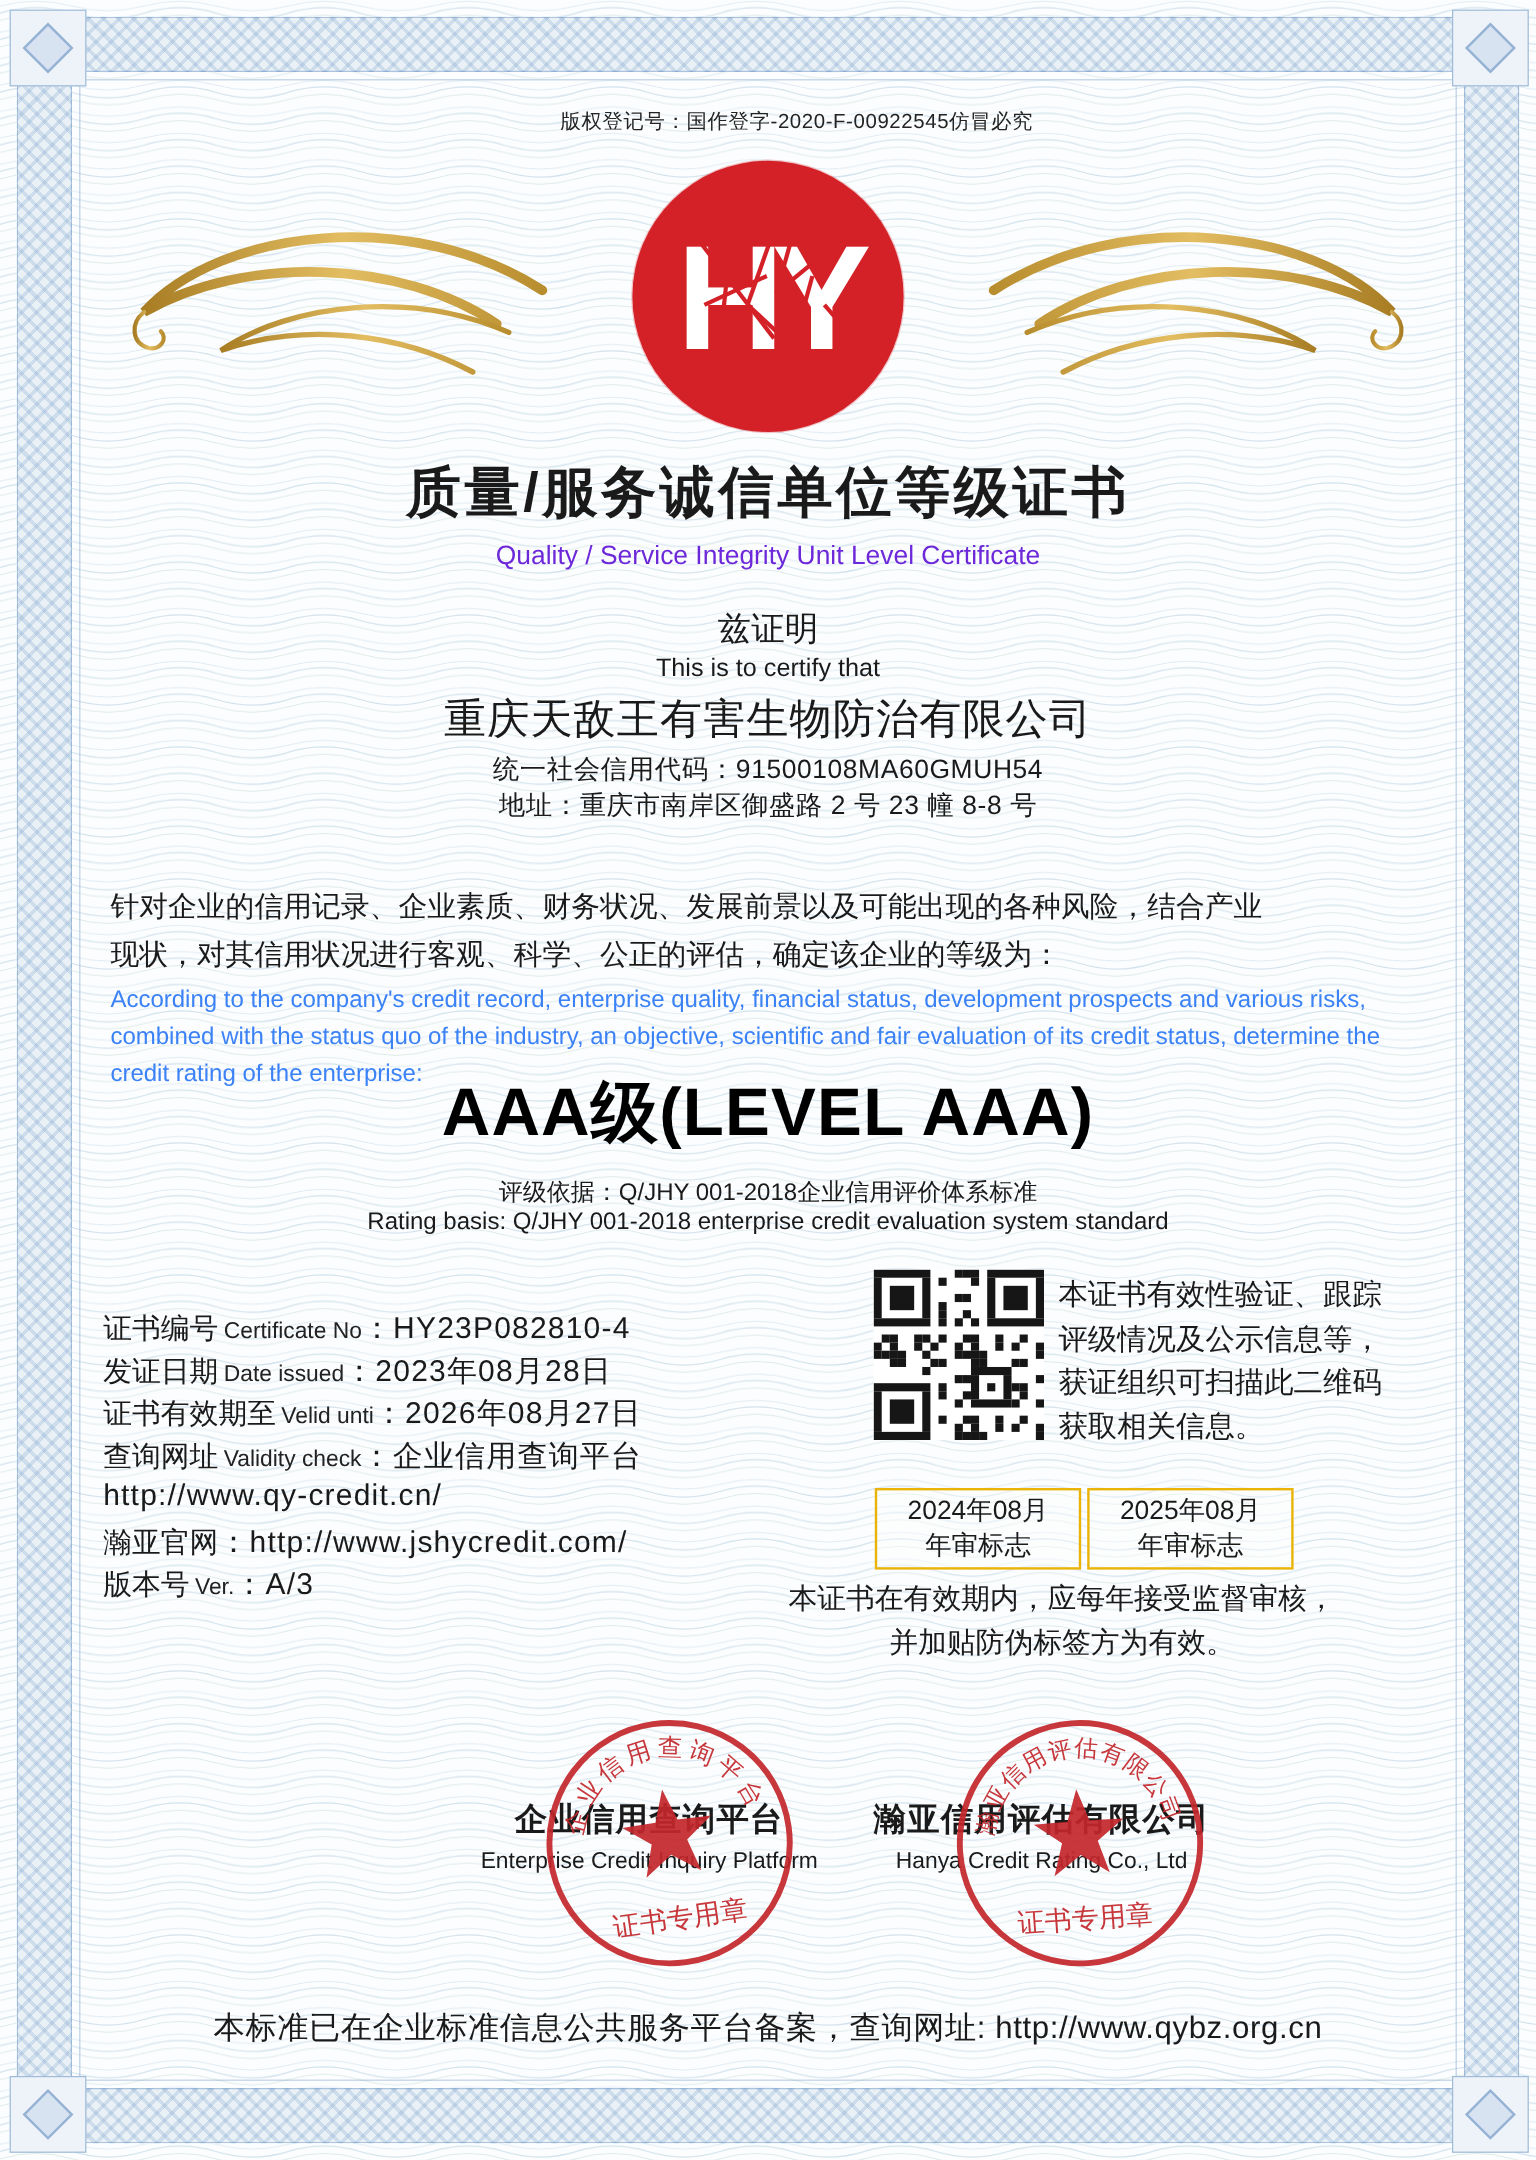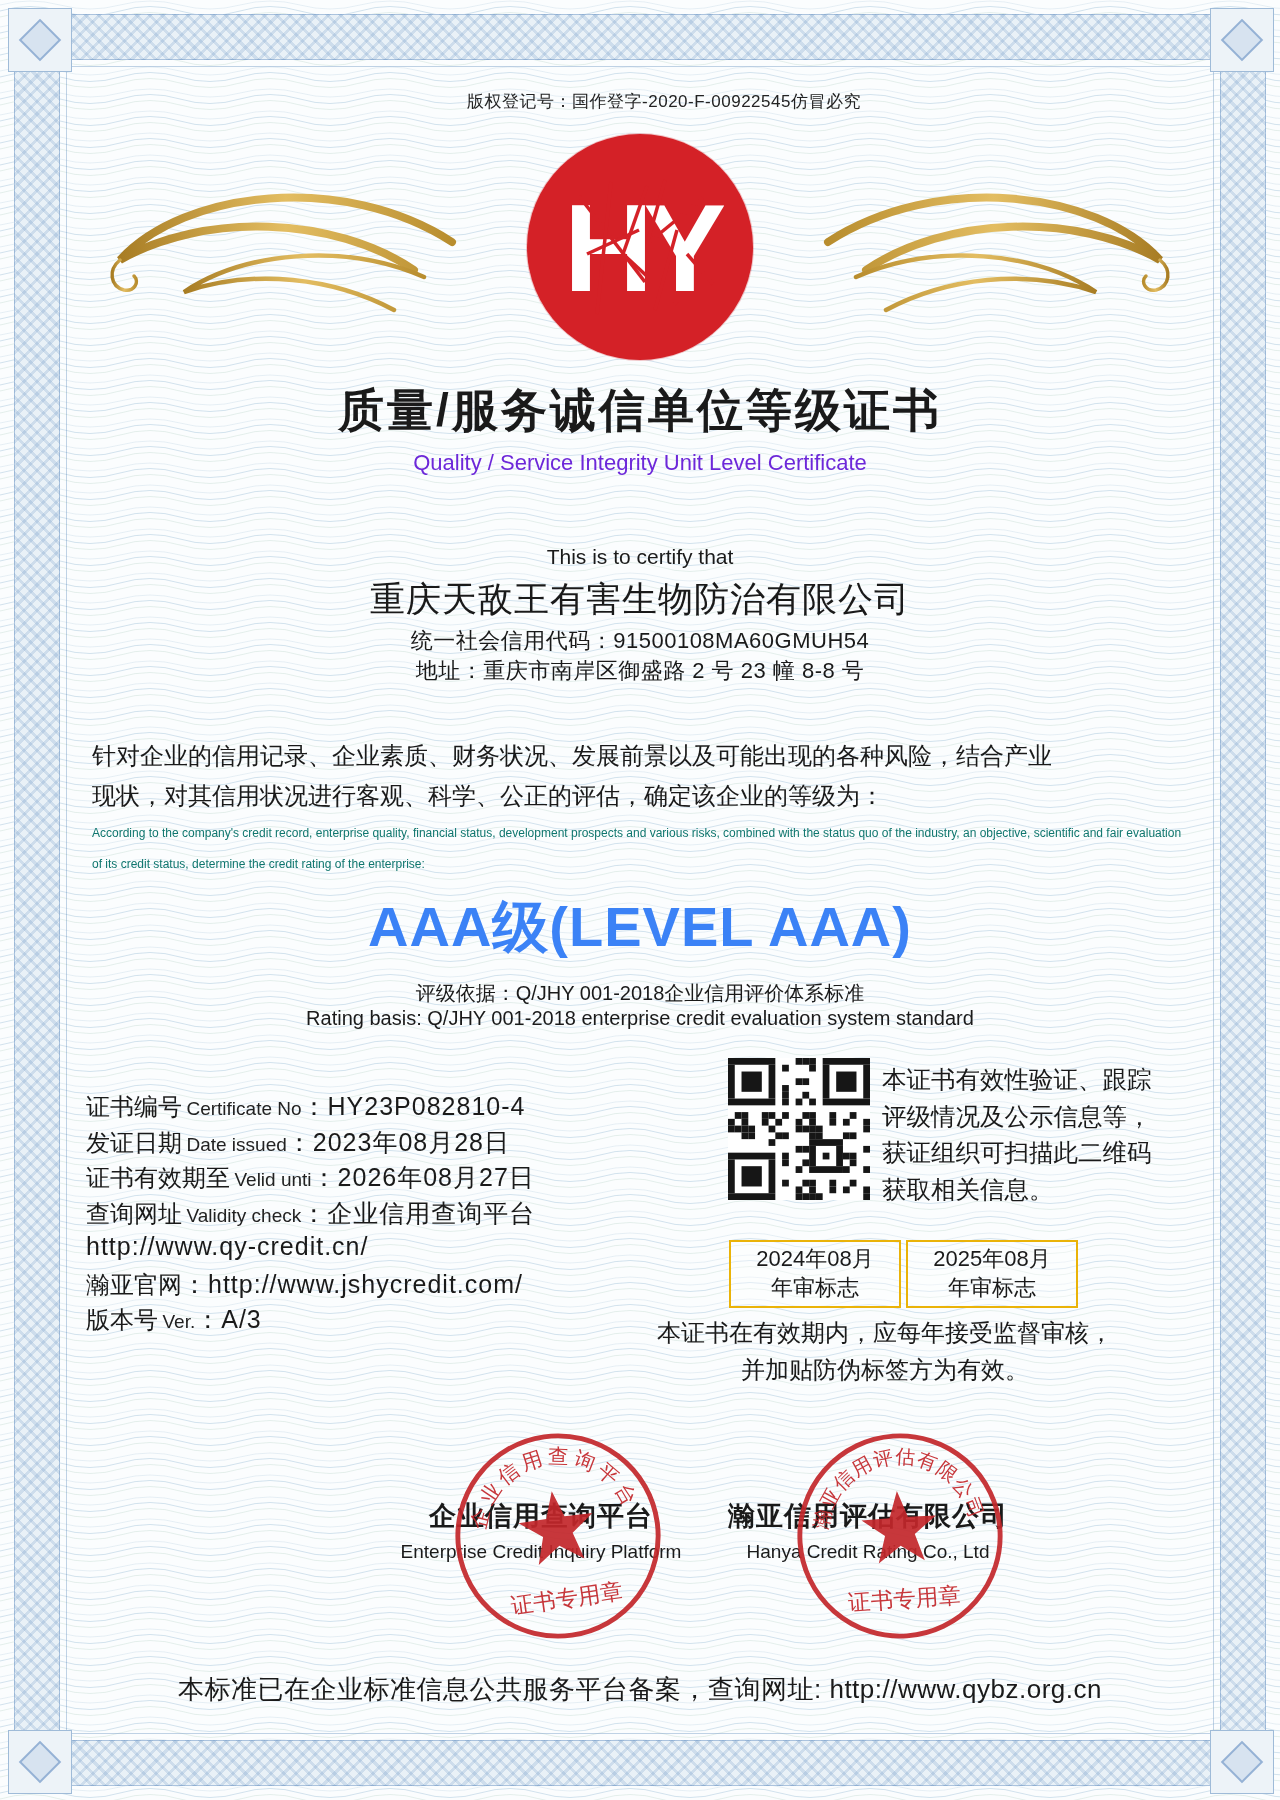--- a/index.html
+++ b/index.html
@@ -38,22 +38,22 @@
   .flourish{top:180px; width:368px; height:150px; z-index:2;}
   .fl-left{left:92px;} .fl-right{left:820px; transform:scaleX(-1);}
   .title-zh{top:380px; font-size:46px; font-weight:700; letter-spacing:3px; z-index:3;}
   .title-en{top:450px; font-size:22px; font-weight:500; color:#6d28d9; z-index:3;}
   .certify-zh{top:505px; font-size:28px; z-index:3;}
   .certify-en{top:545px; font-size:21px; z-index:3;}
   .company{top:576px; font-size:35px; font-weight:400; letter-spacing:1px; z-index:3;}
   .code{top:626px; font-size:22px; z-index:3; letter-spacing:.5px;}
   .addr{top:656px; font-size:22px; z-index:3; letter-spacing:.5px;}
   .para-zh{top:736px; left:92px; width:1096px; font-size:24px; line-height:40px; z-index:3;}
-  .para-en{top:818px; left:92px; width:1092px; font-size:12px; line-height:31px; color:#0f766e; z-index:3;}
-  .rating{top:890px; font-size:56px; font-weight:900; color:#3b82f6; letter-spacing:1px; z-index:3;}
+  .para-en{top:818px; left:92px; width:1092px; font-size:20px; line-height:31px; color:#3b82f6; z-index:3;}
+  .rating{top:890px; font-size:56px; font-weight:900; color:#000000; letter-spacing:1px; z-index:3;}
   .basis-zh{top:980px; font-size:20px; z-index:3;}
   .basis-en{top:1007px; font-size:20px; z-index:3;}
   .details{top:1090px; left:86px; z-index:3;}
   .d-row{height:35.5px; white-space:nowrap;}
   .d-zh{font-size:24px;}
   .d-en{font-size:19px; color:#222;}
   .d-val{font-size:25px; letter-spacing:1px;}
   .qr{left:728px; top:1058px; width:142px; height:142px; z-index:3; background:#fff;}
   .qr-note{left:882px; top:1062px; width:304px; font-size:24.5px; line-height:36.5px; z-index:3;}
   .mark-box{top:1240px; width:168px; height:62px; border:2px solid #eab308; z-index:3;
@@ -128,20 +128,21 @@
         <line x1="120" y1="110" x2="176" y2="64"></line>
         <line x1="150" y1="96" x2="128" y2="176"></line>
         <line x1="160" y1="120" x2="186" y2="150"></line>
         <line x1="60" y1="120" x2="112" y2="96"></line>
       </g>
     </svg>
   </div>
 
   <div class="abs center title-zh">质量/服务诚信单位等级证书</div>
   <div class="abs center title-en">Quality / Service Integrity Unit Level Certificate</div>
+  <div class="abs center certify-zh">兹证明</div>
   <div class="abs center certify-en">This is to certify that</div>
   <div class="abs center company">重庆天敌王有害生物防治有限公司</div>
   <div class="abs center code">统一社会信用代码：91500108MA60GMUH54</div>
   <div class="abs center addr">地址：重庆市南岸区御盛路 2 号 23 幢 8-8 号</div>
 
   <div class="abs para-zh">
     <div>针对企业的信用记录、企业素质、财务状况、发展前景以及可能出现的各种风险，结合产业</div>
     <div>现状，对其信用状况进行客观、科学、公正的评估，确定该企业的等级为：</div>
   </div>
   <div class="abs para-en">According to the company's credit record, enterprise quality, financial status, development prospects and various risks, combined with the status quo of the industry, an objective, scientific and fair evaluation of its credit status, determine the credit rating of the enterprise:</div>

